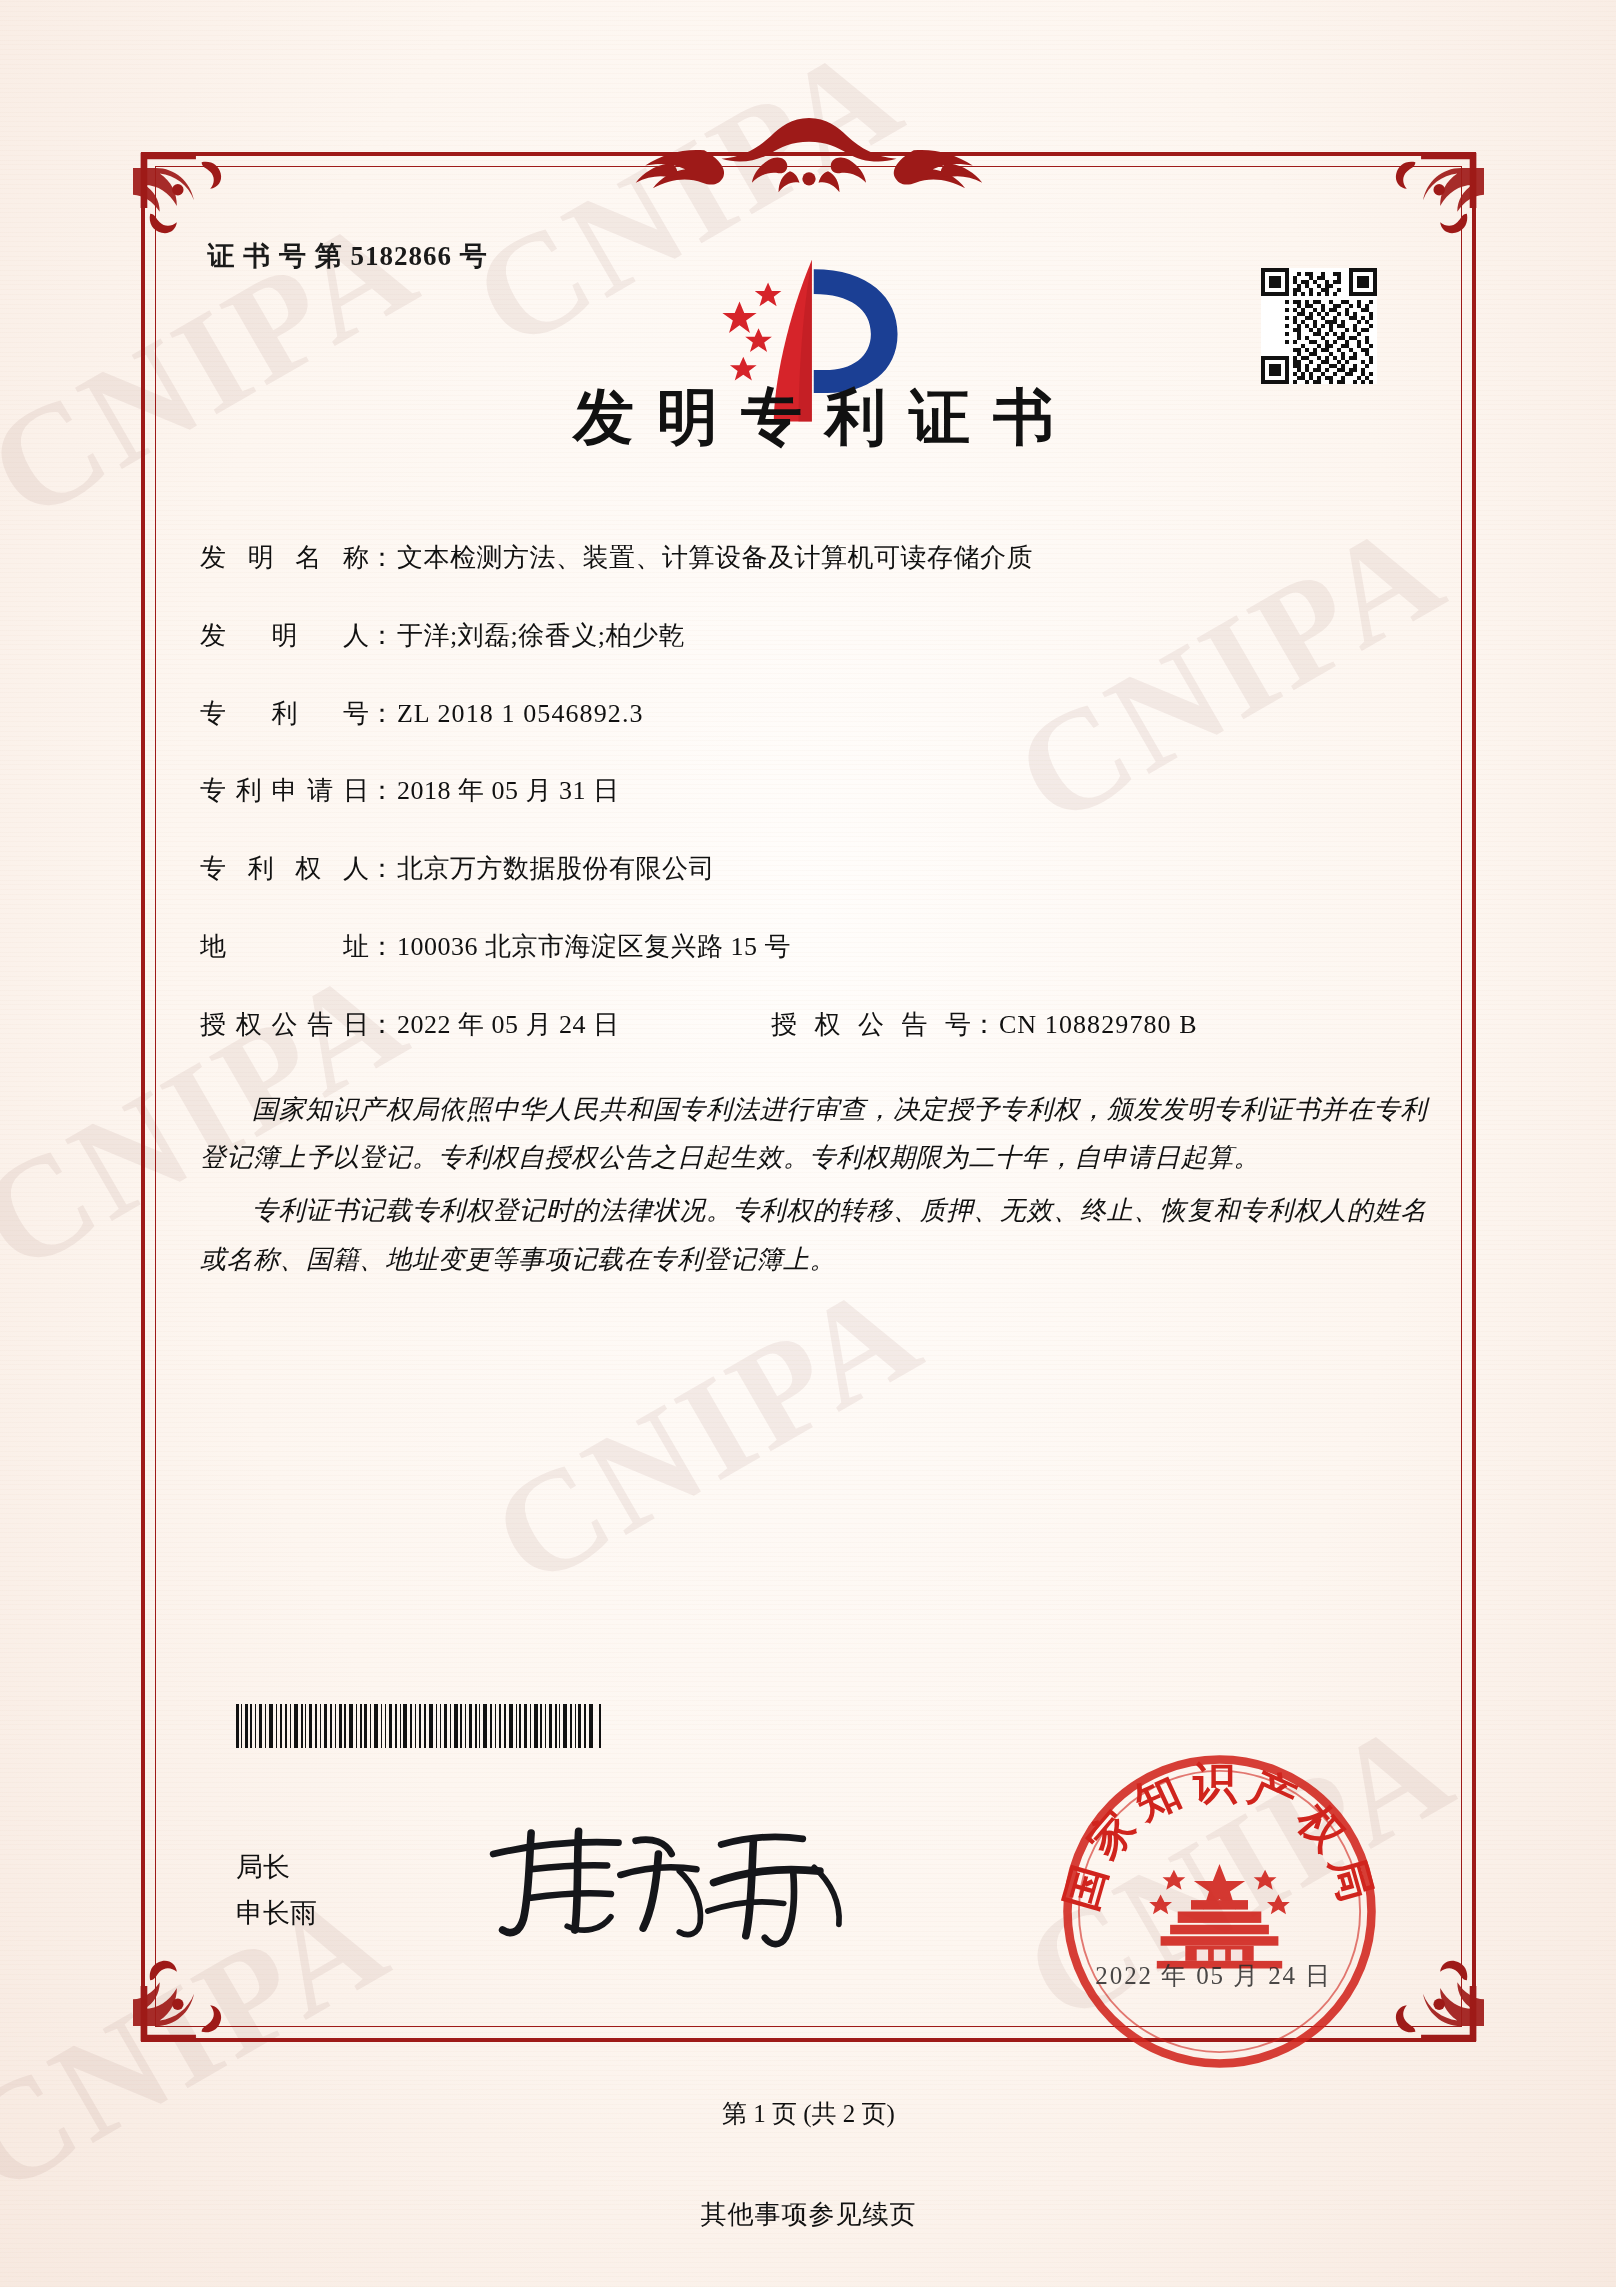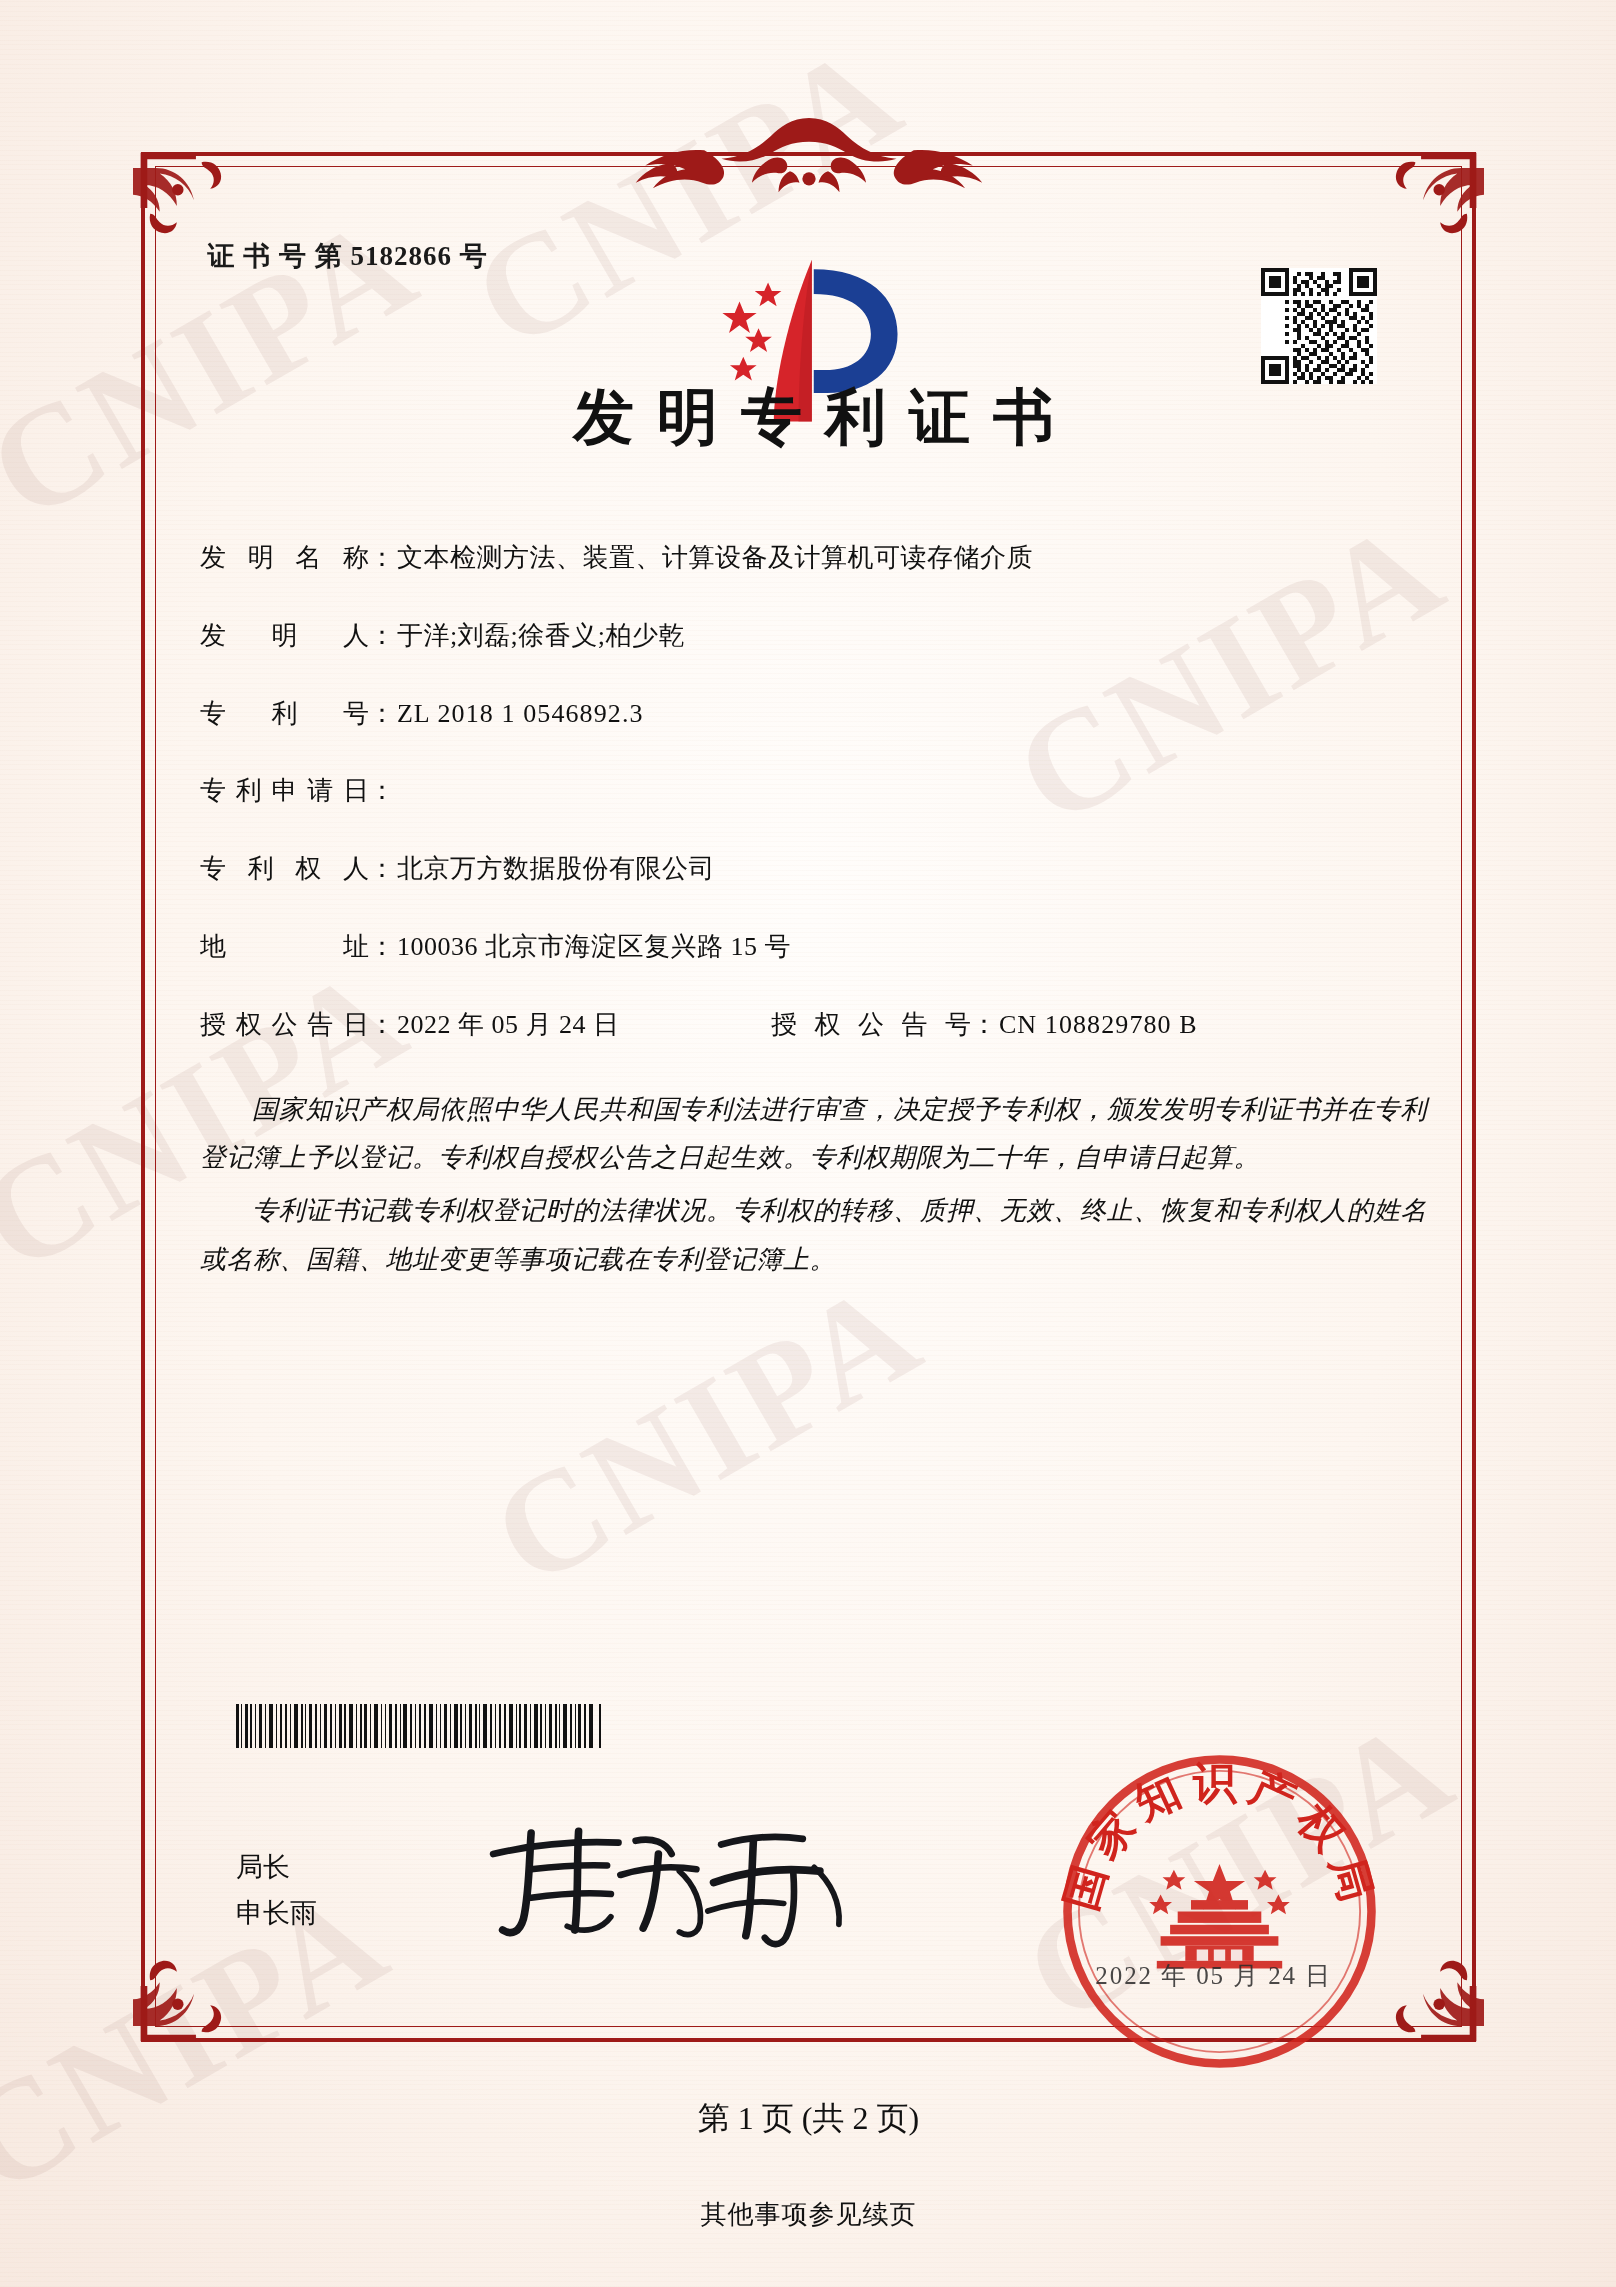--- a/index.html
+++ b/index.html
@@ -210,21 +210,21 @@
     color: #2a2a2a;
     letter-spacing: 1.9px;
     opacity: 0.85;
   }
 
   .page-num {
     position: absolute;
     left: 0; right: 0;
     top: 2097px;
     text-align: center;
-    font-size: 32px;
+    font-size: 25px;
     color: #111;
   }
 
   .footer-note {
     position: absolute;
     left: 0; right: 0;
     top: 2197px;
     text-align: center;
     font-size: 26px;
     font-weight: normal;
@@ -562,20 +562,21 @@
 
       <div class="field-row">
         <div class="field-label">
           <span>专</span>
             <span>利</span>
             <span>申</span>
             <span>请</span>
             <span>日</span>
         </div>
         <div class="field-colon">：</div>
+        <div class="field-value">2018 年 05 月 31 日</div>
       </div>
 
       <div class="field-row">
         <div class="field-label">
           <span>专</span>
             <span>利</span>
             <span>权</span>
             <span>人</span>
         </div>
         <div class="field-colon">：</div>

